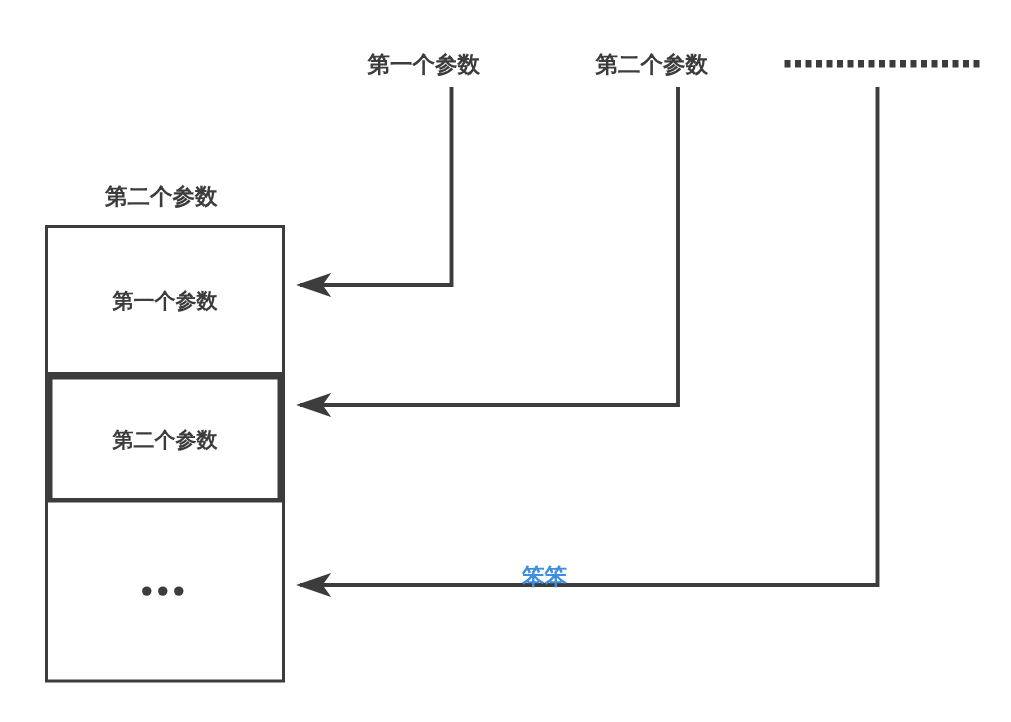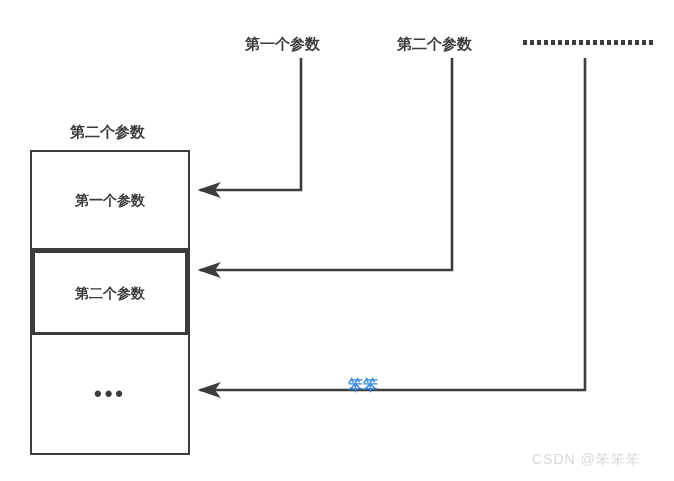--- a/index.html
+++ b/index.html
@@ -180,15 +180,14 @@
 
     <path d="M 301 58 L 301 190 L 200 190" fill="none" stroke="#3c3c3c" stroke-width="2.6" marker-end="url(#arrowhead)"></path>
 
     <path d="M 452 58 L 452 270 L 200 270" fill="none" stroke="#3c3c3c" stroke-width="2.6" marker-end="url(#arrowhead)"></path>
 
     <path d="M 585 58 L 585 390 L 200 390" fill="none" stroke="#3c3c3c" stroke-width="2.6" marker-end="url(#arrowhead)"></path>
   </svg>
 
   <div id="blue-note" style="color: rgb(62, 142, 224); margin-top: 40px;">笨笨</div>
 
-  <div id="watermark" style="color: rgb(216, 216, 216);">CSDN @笨笨笨</div>
 
 </div>
 
 </body></html>

